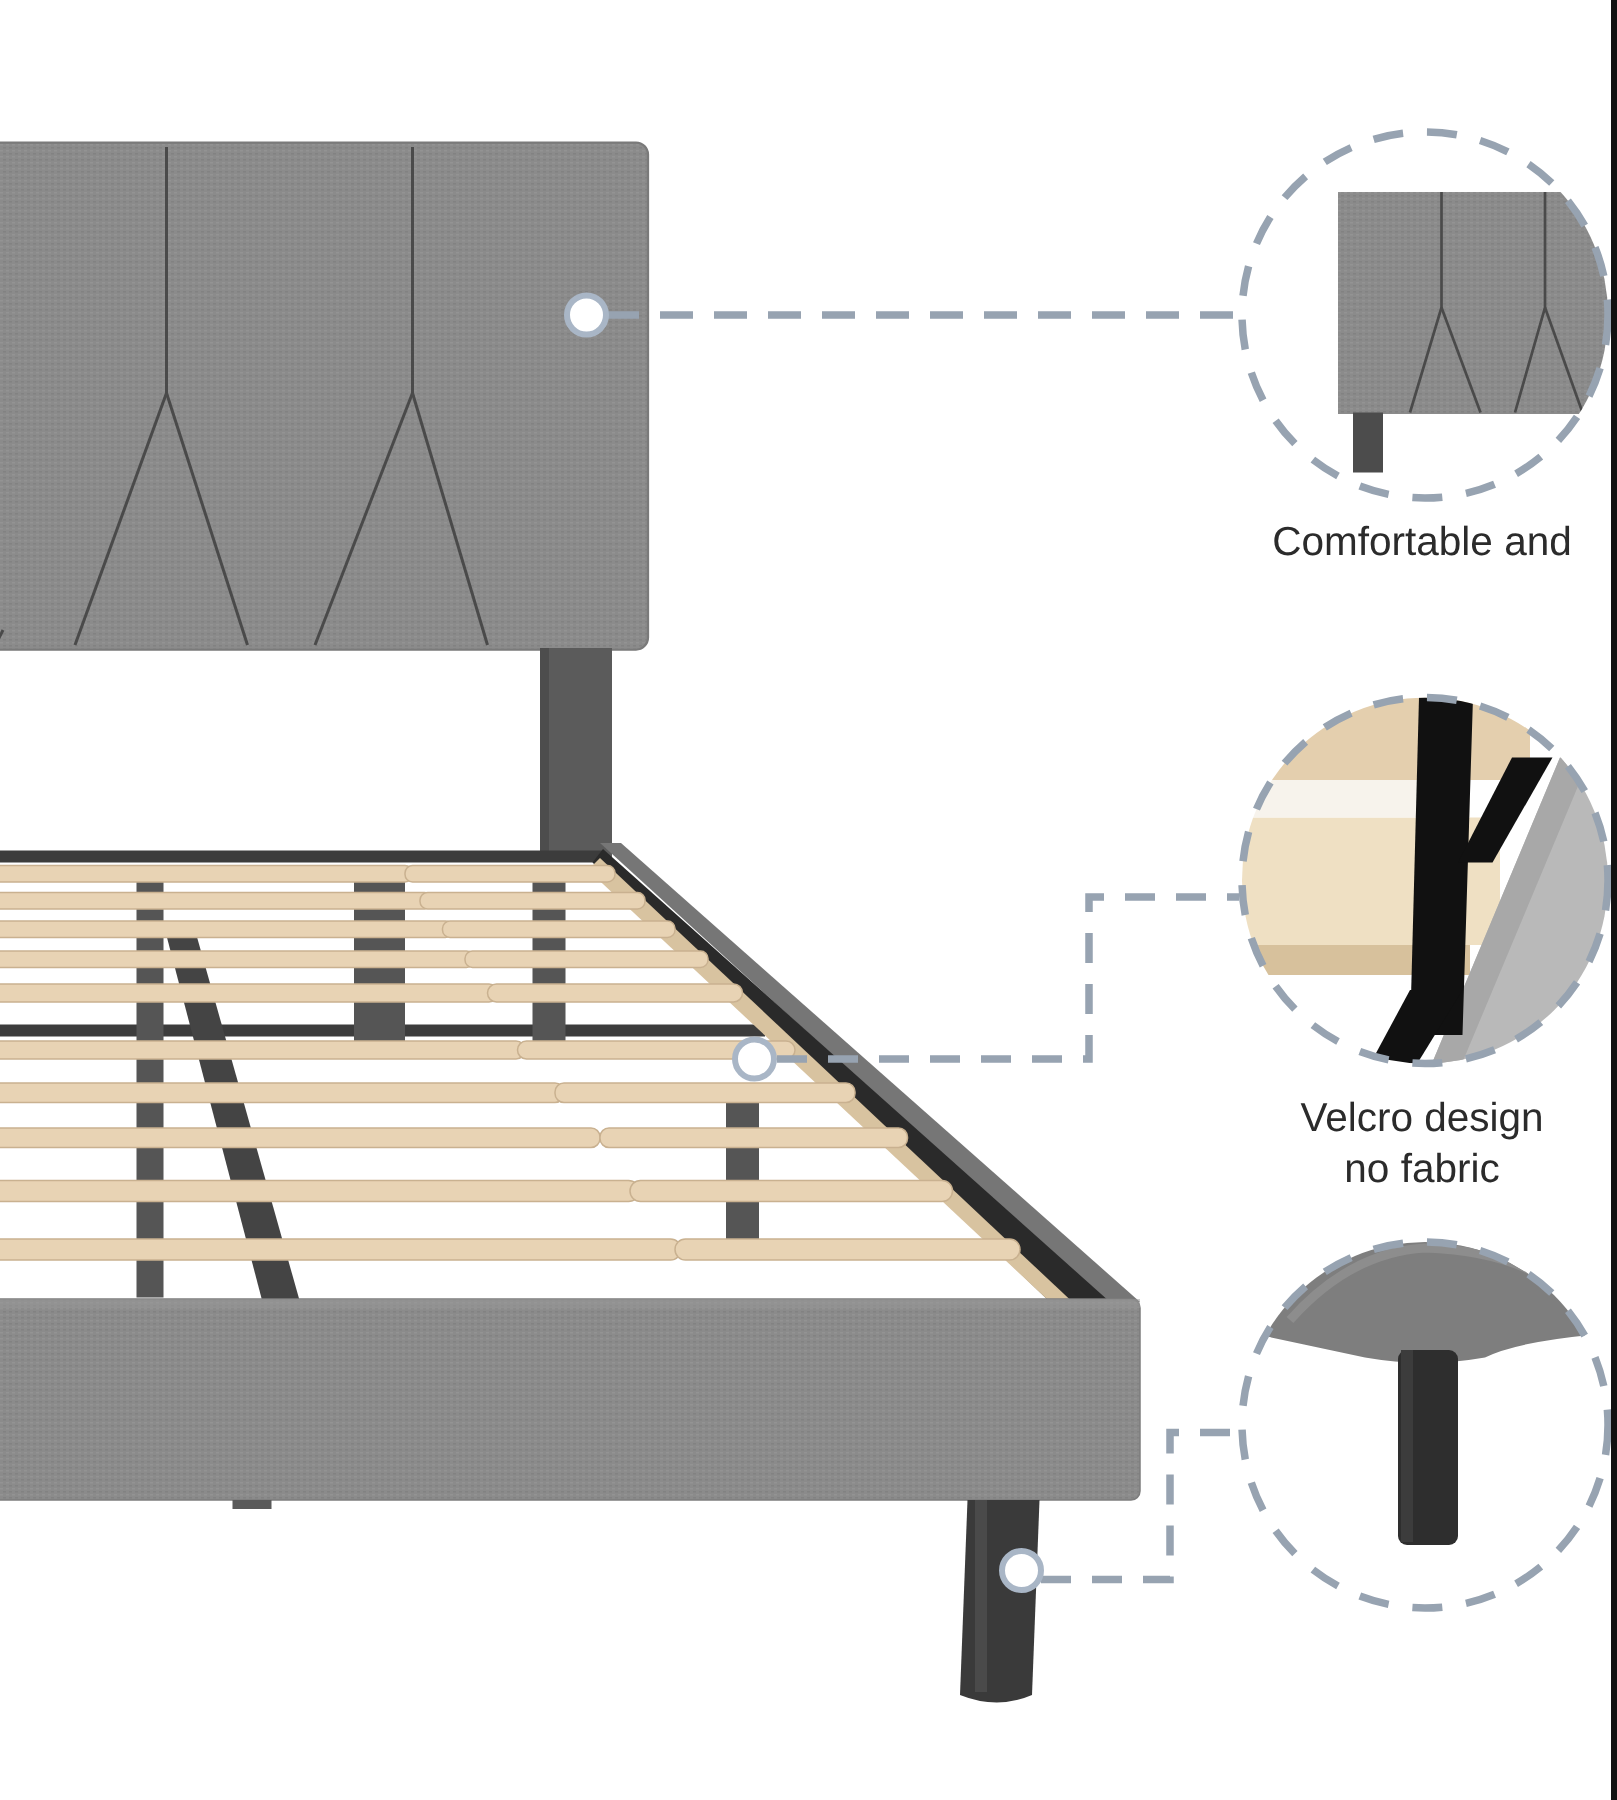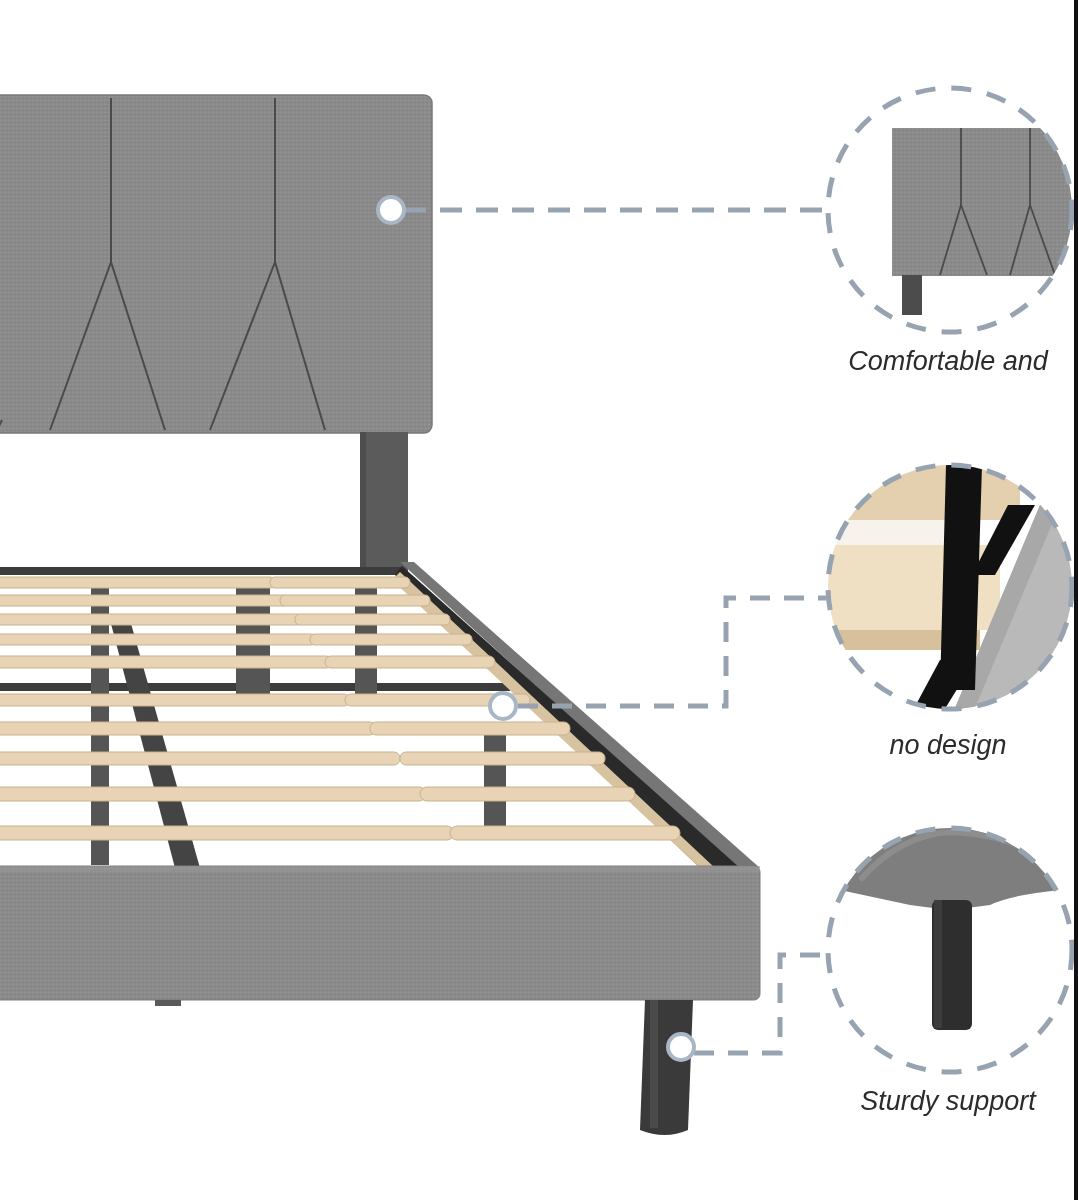--- a/index.html
+++ b/index.html
@@ -1,21 +1,21 @@
 <!DOCTYPE html>
 <html><head>
   <meta charset="utf-8">
   <style>
     html, body { margin: 0; padding: 0; background: #ffffff; }
     body { width: 1078px; height: 1200px; position: relative; overflow: hidden; font-family: "Liberation Sans", sans-serif; }
     .stage { position: absolute; left: 0; top: 0; width: 1078px; height: 1200px; }
     .stage svg { position: absolute; left: 0; top: 0; }
     .right-edge { position: absolute; right: 0; top: 0; width: 4px; height: 1200px; background: #111; }
     .caption { position: absolute; text-align: center; color: #2b2b2b; font-size: 27px; line-height: 34px; letter-spacing: 0px; }
-    .caption span { display: block; white-space: nowrap; font-style: italic; }
+    .caption span { display: block; white-space: nowrap; }
     .cap-1 { left: 822px; top: 344px; width: 252px; }
     .cap-2 { left: 822px; top: 728px; width: 252px; }
     .cap-3 { left: 822px; top: 1084px; width: 252px; }
   </style>
 </head>
 <body>
 
 <div class="stage">
   <svg width="1078" height="1200" viewBox="0 0 1078 1200" xmlns="http://www.w3.org/2000/svg">
     <defs>
@@ -160,21 +160,19 @@
       </g>
       <circle cx="950" cy="950" r="122" fill="none" stroke="#97a3b1" stroke-width="5" stroke-dasharray="20 16"></circle>
     </g>
   </svg>
 
   <div class="caption cap-1">
     <span>Comfortable and</span>
   </div>
 
   <div class="caption cap-2">
-    <span>no design</span>
+    <span>Velcro design</span>
+    <span>no fabric</span>
   </div>
 
-  <div class="caption cap-3">
-    <span>Sturdy support</span>
-  </div>
 
   <div class="right-edge"></div>
 </div>
 
 </body></html>

